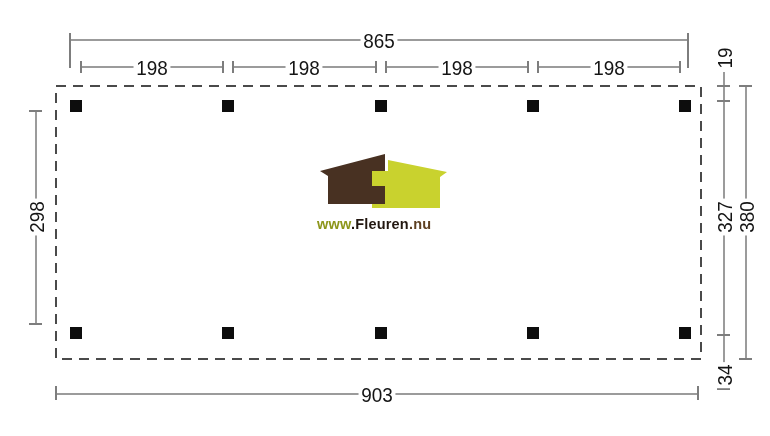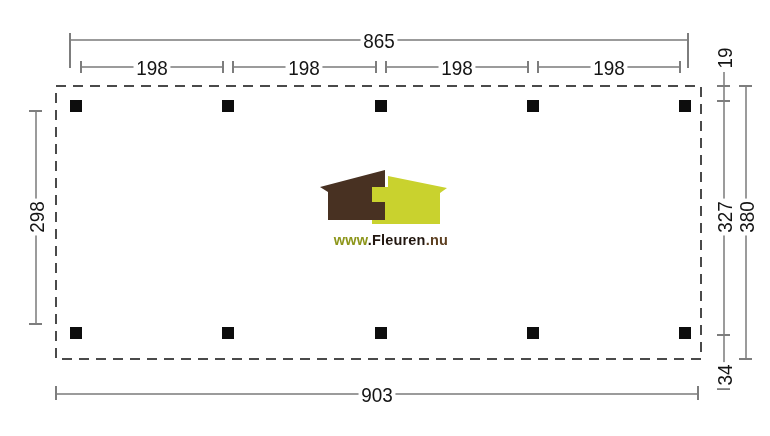--- a/index.html
+++ b/index.html
@@ -10,21 +10,21 @@
   .hline{position:absolute;height:1.5px;background:var(--dimline,#9b9b9b);}
   .vline{position:absolute;width:1.5px;background:var(--dimline,#9b9b9b);}
   .tickv{position:absolute;width:2px;height:12px;background:var(--tick,#7d7d7d);}
   .tickv.tall{height:35px;}
   .tickv.end{height:14px;}
   .tickh{position:absolute;height:2px;width:13px;background:var(--tick,#7d7d7d);}
   .dlabel{position:absolute;font-size:21px;line-height:1;color:var(--text,#141414);
           background:#fff;padding:0 3px;white-space:nowrap;
           transform:translate(-50%,-50%) scaleX(.9);}
   .dlabel.rot{transform:translate(-50%,-50%) rotate(-90deg) scaleX(.9);}
-  .logo{position:absolute;left:317px;top:168px;width:131px;text-align:right;}
+  .logo{position:absolute;left:317px;top:152px;width:131px;text-align:left;}
   .logo-url{margin-top:3px;font-size:14.5px;font-weight:bold;letter-spacing:.2px;line-height:1.1;
             white-space:nowrap;}
   .logo-www{color:var(--logo-www_text,#8d961b);}
   .logo-name{color:var(--logo-name_text,#221710);}
   .logo-tld{color:var(--logo-tld_text,#5d3f20);}
 </style>
 </head>
 <body>
 
 <div class="stage">

